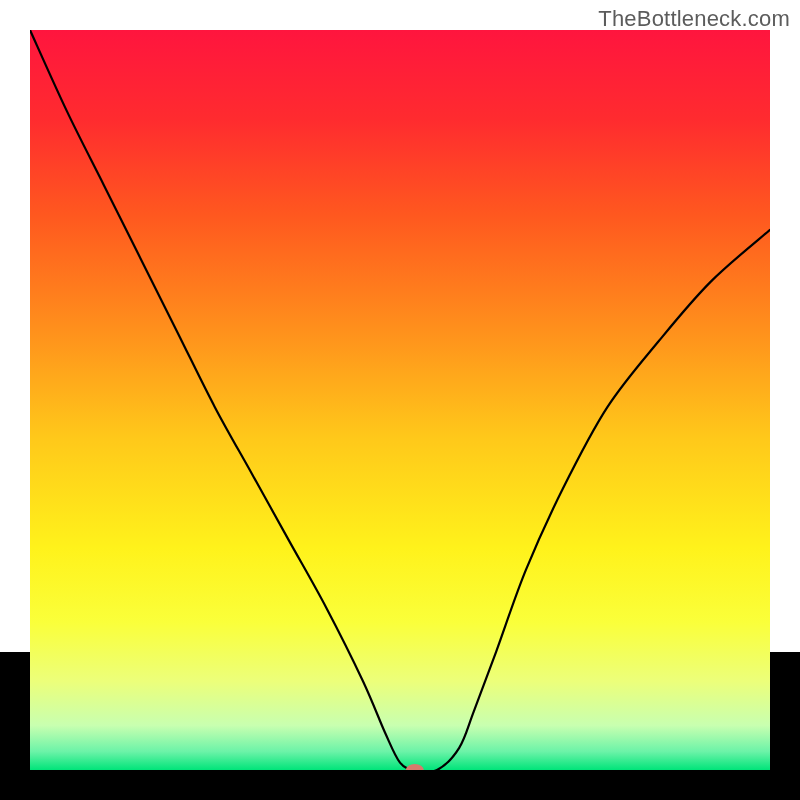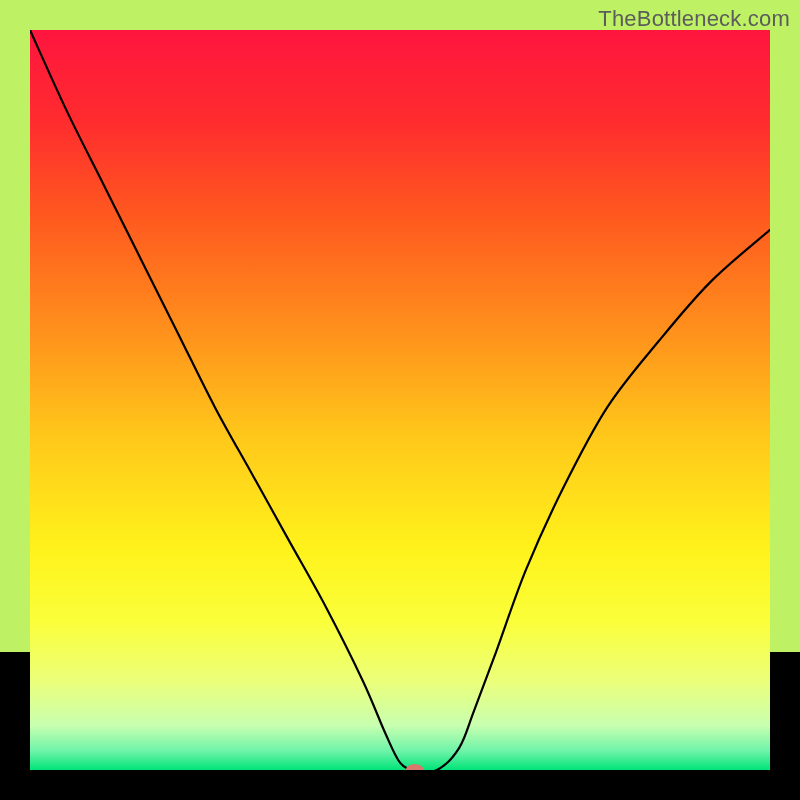--- a/index.html
+++ b/index.html
@@ -10,21 +10,21 @@
     background: #000;
     overflow: hidden;
     font-family: Arial, Helvetica, sans-serif;
   }
   .frame {
     position: absolute;
     left: 0;
     top: 0;
     width: 800px;
     height: 652px;
-    background: #bef264;
+    background: #ffffff;
   }
   .watermark {
     position: absolute;
     top: 6px;
     right: 10px;
     color: #5c5c5c;
     font-size: 22px;
     font-weight: 500;
     letter-spacing: 0.2px;
     z-index: 5;

